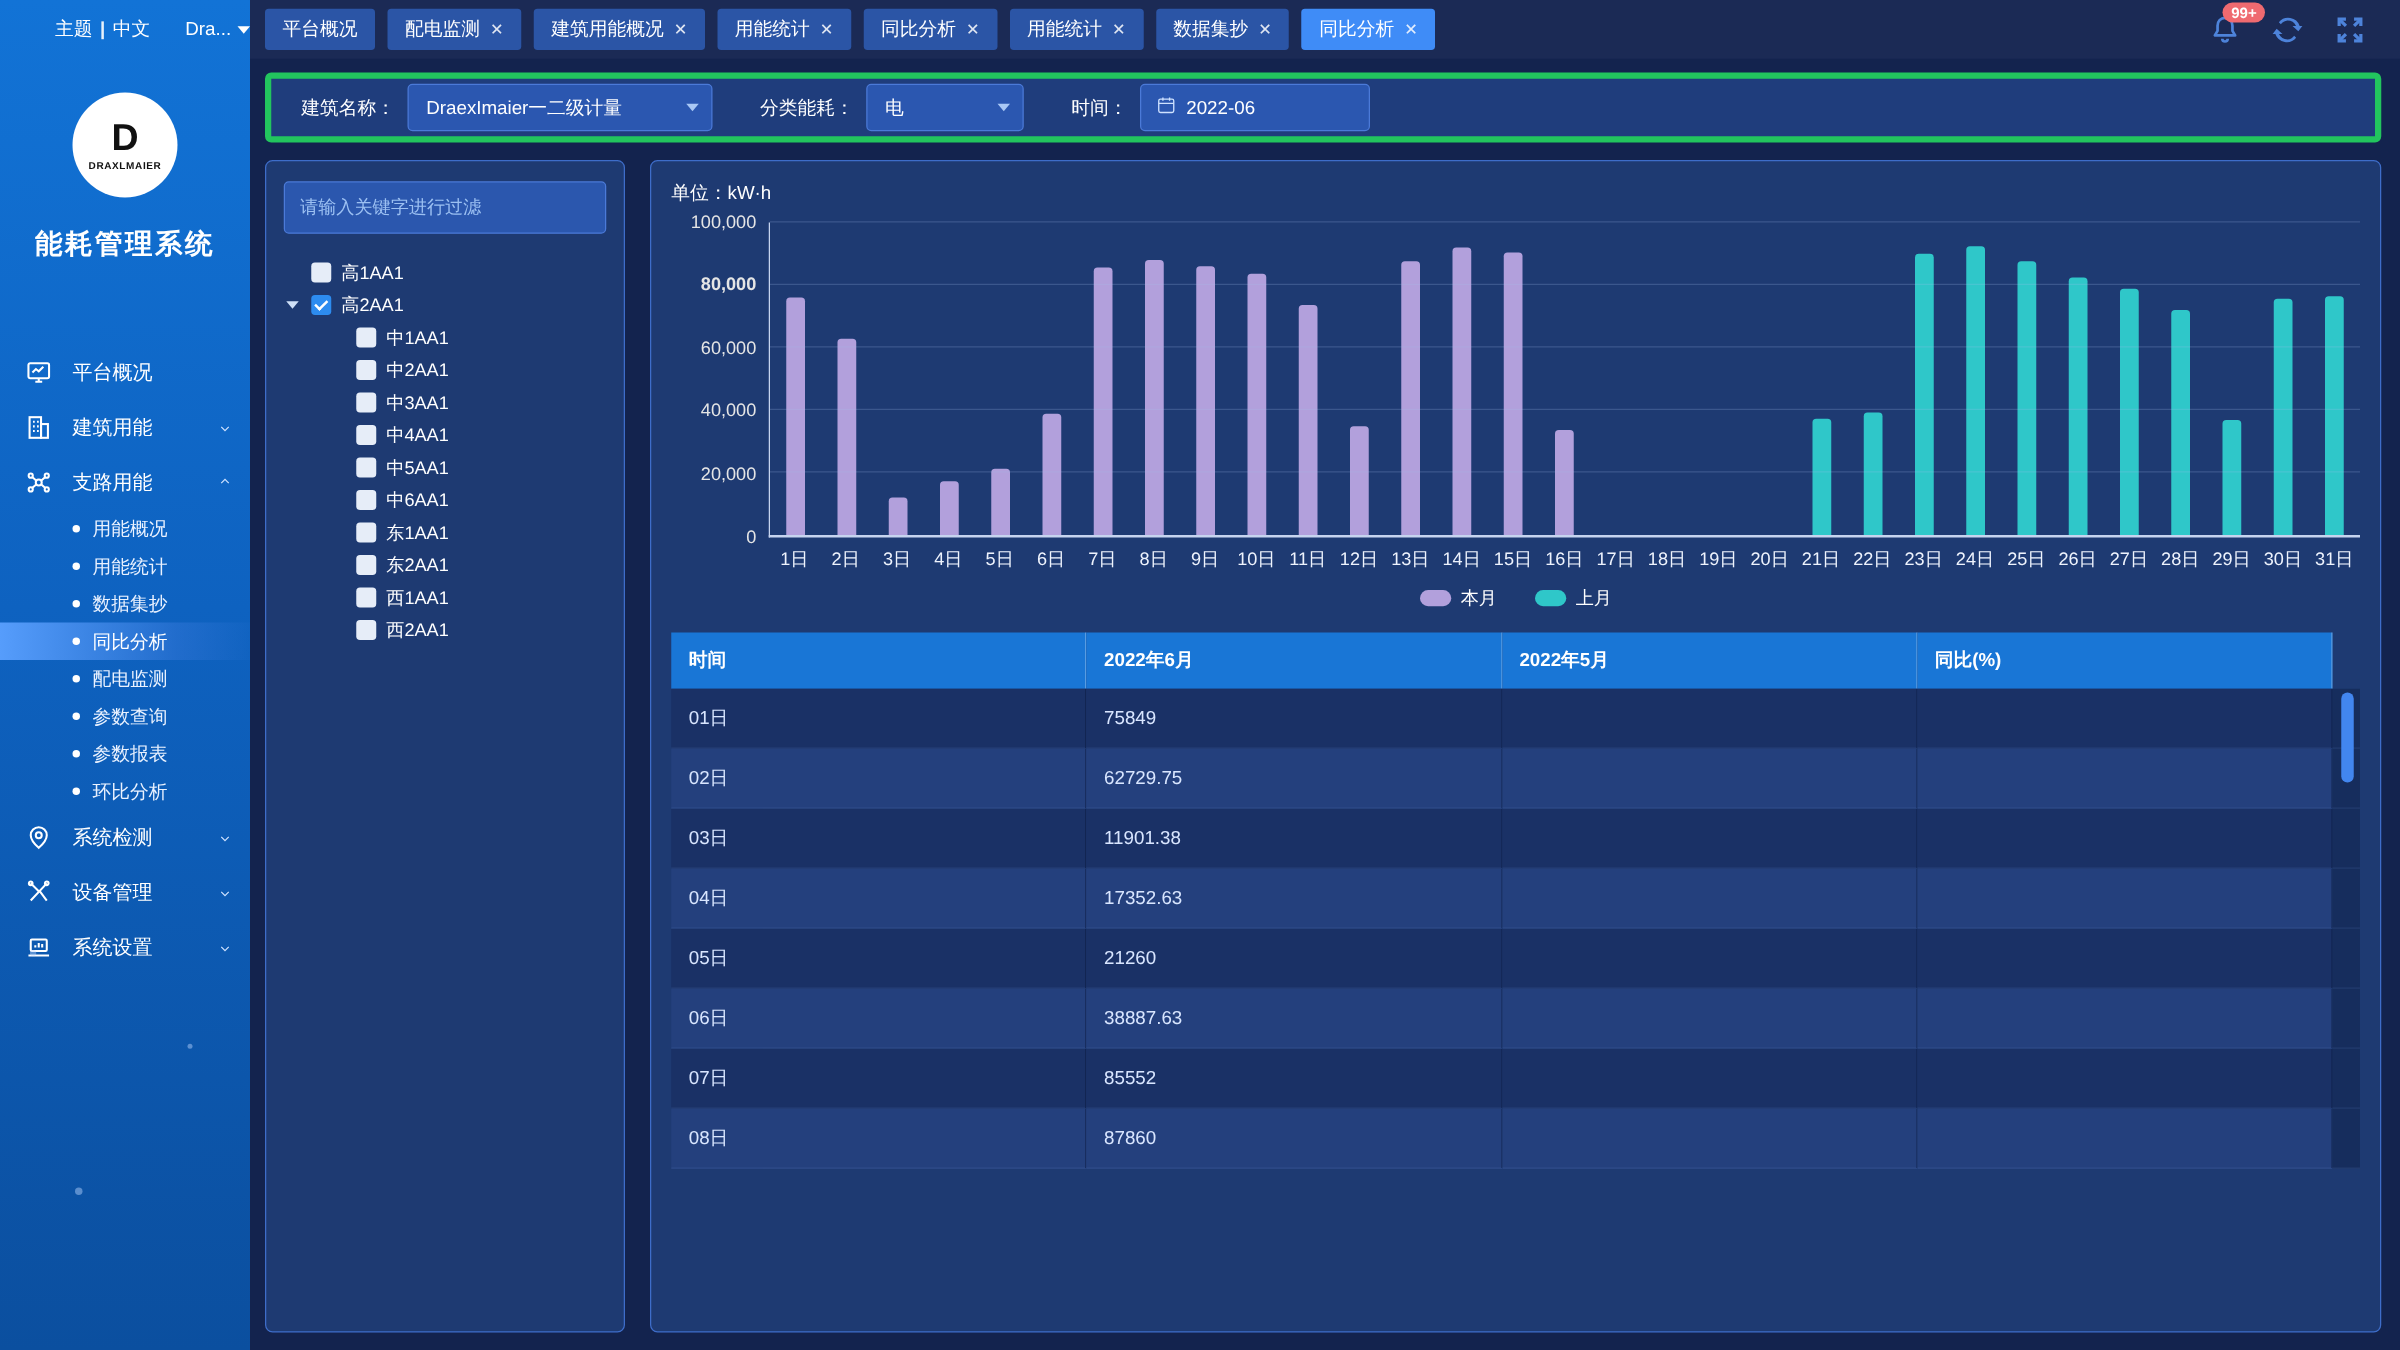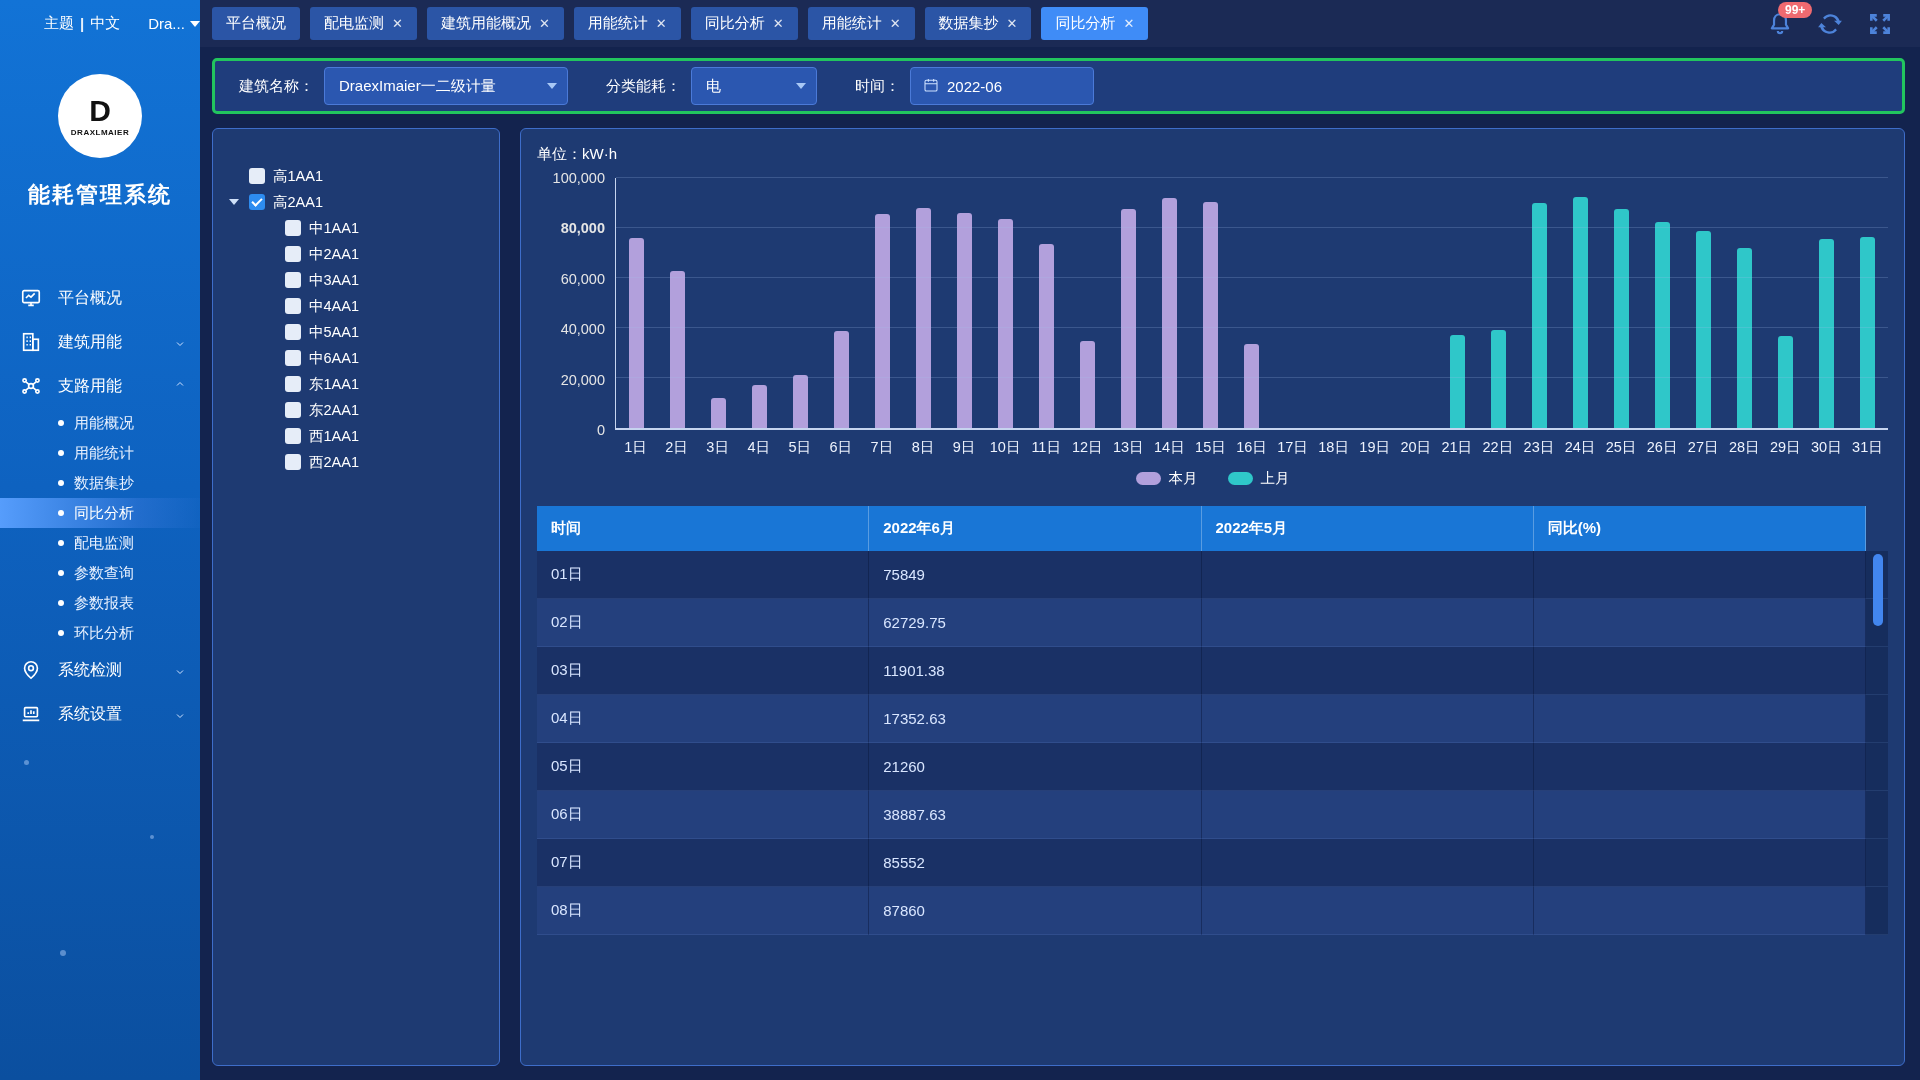--- a/index.html
+++ b/index.html
@@ -45,21 +45,21 @@
   .tab-spacer { flex:1; }
   .top-icons { display:flex; align-items:center; gap:22px; padding-right:16px; }
   .ticon { position:relative; width:28px; height:28px; display:flex; align-items:center; justify-content:center; cursor:pointer; }
   .ticon svg { width:26px; height:26px; }
   .badge { position:absolute; top:-8px; left:12px; background:#ef6a70; color:#fff; font-size:12px; font-weight:700;
     border-radius:9px; padding:1px 7px; line-height:14px; }
 
   .content { position:absolute; top:47px; left:0; right:0; bottom:0; padding:11px 15px 12px 12px; }
 
   
-  .filter-panel { height:56px; border:3px solid #22c55e; border-radius:5px; background:#1f3d7c;
+  .filter-panel { height:56px; border:5px solid #22c55e; border-radius:5px; background:#1f3d7c;
     display:flex; align-items:center; padding:0 16px; gap:10px; }
   .f-label { font-size:15px; color:#fff; margin-left:8px; }
   .select { height:38px; background:#2b57b0; border:1px solid #4b7ad8; border-radius:4px; display:flex; align-items:center;
     justify-content:space-between; padding:0 10px 0 14px; font-size:15px; cursor:pointer;gap:30px; }
   .select .chevv { width:0; height:0; border-left:5px solid transparent; border-right:5px solid transparent; border-top:6px solid #a9c8f5; }
   .sel-building { width:244px; margin-right:20px; }
   .sel-energy { width:126px; margin-right:20px; }
   .date-input { height:38px; width:184px; background:#2b57b0; border:1px solid #4b7ad8; border-radius:4px;
     display:flex; align-items:center; gap:8px; padding:0 12px; font-size:15px; cursor:text; }
   .cal-ico svg { width:16px; height:16px; stroke:#cfe2ff; fill:none; stroke-width:1.6; }
@@ -247,20 +247,38 @@
               <path d="M6 9l6 6 6-6"></path>
             </svg>
       </span>
     </div>
     <div class="submenu"></div>
   </div>
       <div>
     <div class="nav-item">
       <span class="nav-ico">
             <svg viewBox="0 0 24 24">
+              <path d="M5 4l7 7M19 4l-14 15M13 11l6 8"></path>
+              <circle cx="5" cy="4" r="1.6"></circle>
+              <circle cx="19" c4="4" r="1.6" cy="4"></circle>
+            </svg>
+          </span>
+      <span class="lbl">设备管理</span>
+      <span class="chev">
+        <svg viewBox="0 0 24 24">
+              <path d="M6 9l6 6 6-6"></path>
+            </svg>
+      </span>
+    </div>
+    <div class="submenu"></div>
+  </div>
+      <div>
+    <div class="nav-item">
+      <span class="nav-ico">
+            <svg viewBox="0 0 24 24">
               <rect x="5" y="5" width="14" height="10" rx="1"></rect>
               <path d="M3 19h18M9 12v-2M12 12V8M15 12v-3"></path>
             </svg>
           </span>
       <span class="lbl">系统设置</span>
       <span class="chev">
         <svg viewBox="0 0 24 24">
               <path d="M6 9l6 6 6-6"></path>
             </svg>
       </span>
@@ -355,20 +373,23 @@
               <path d="M3 10h18M8 3v4M16 3v4"></path>
             </svg>
         </span>
         <span>2022-06</span>
       </div>
     </div>
 
     <div class="body-row">
 
       <div class="panel tree-panel">
+        <div class="search-box">
+          <input type="text" placeholder="请输入关键字进行过滤" style="">
+        </div>
         <div class="tree" id="tree">
             <div class="tree-item">
     <span class="caret-slot">
                 <span class="tree-caret" style="visibility: hidden;"></span>
               </span>
     <span class="cbox"></span>
     <span>高1AA1</span>
   </div>
             <div class="tree-item">
     <span class="caret-slot">

